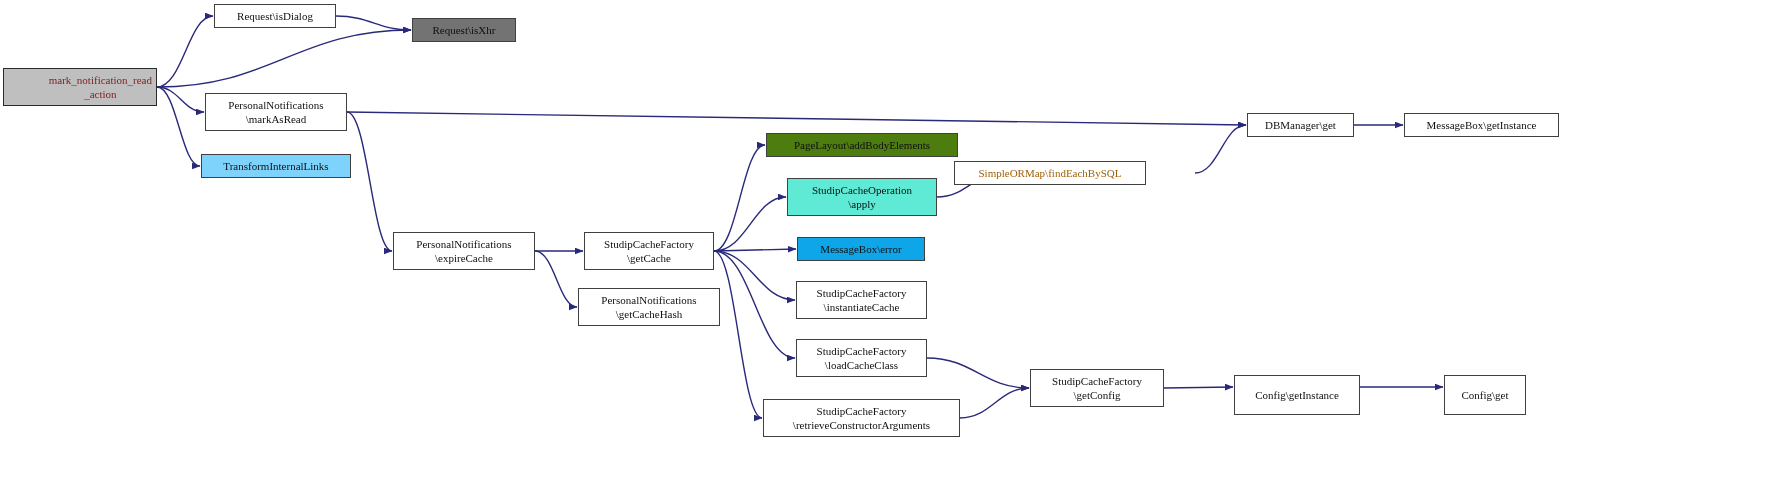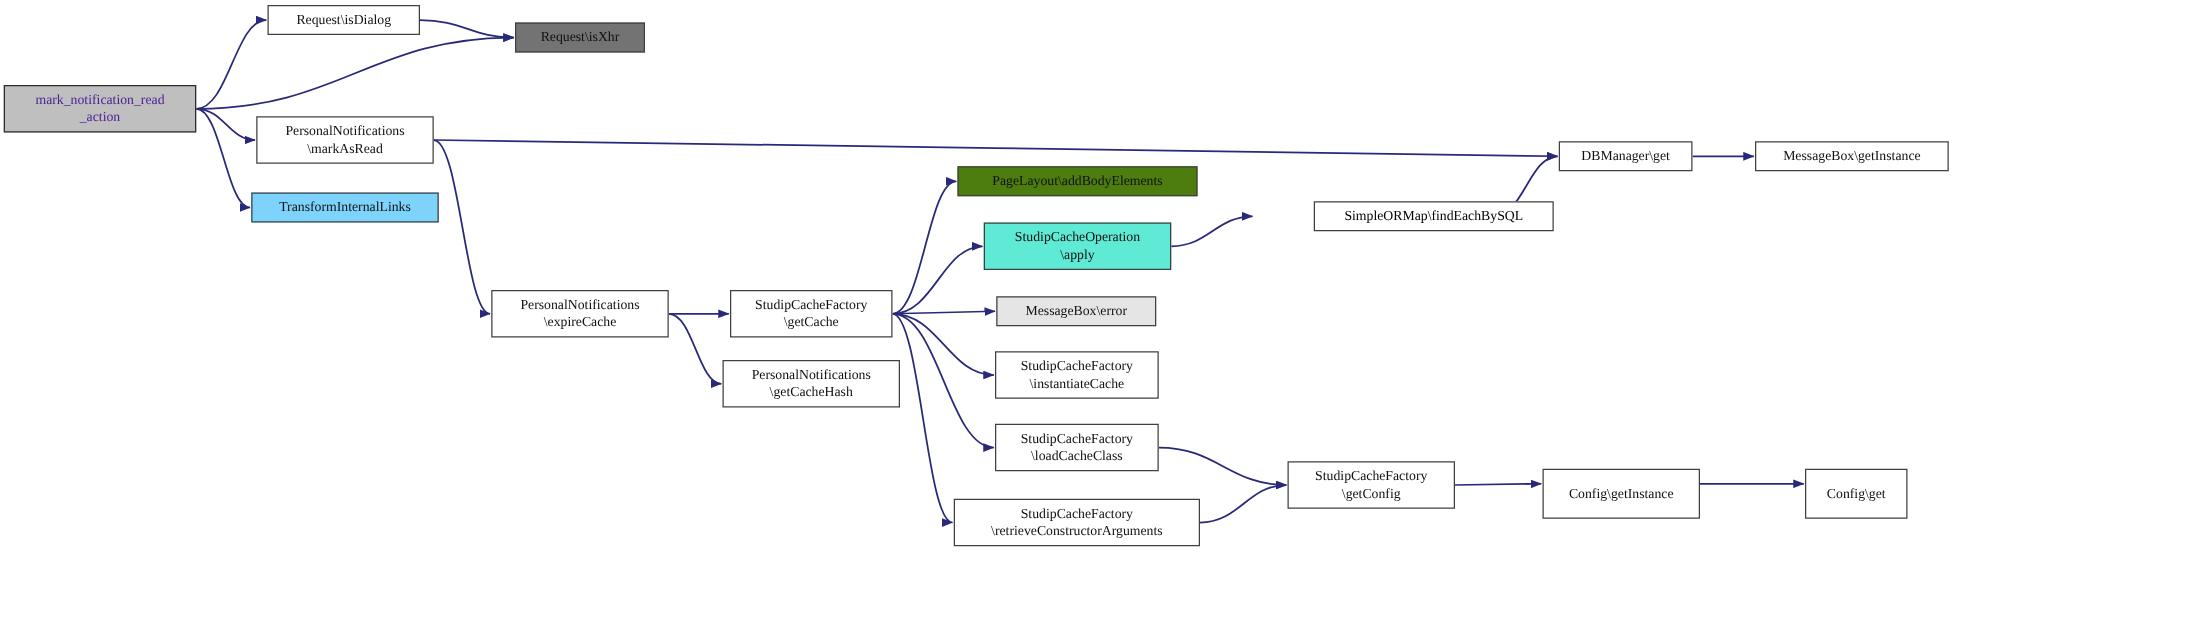--- a/index.html
+++ b/index.html
@@ -80,38 +80,38 @@
         <path d="M714,251 C736.05,251 740.95,418 762,418" fill="none" stroke="#29297a" stroke-width="1.4" marker-end="url(#arrowhead)"></path>
         <path d="M937,197 C966.7,197 973.3,173 1002,173" fill="none" stroke="#29297a" stroke-width="1.4" marker-end="url(#arrowhead)"></path>
         <path d="M1195,173 C1218.4,173 1223.6,125 1246,125" fill="none" stroke="#29297a" stroke-width="1.4" marker-end="url(#arrowhead)"></path>
         <path d="M927,358 C973.35,358 983.65,388 1029,388" fill="none" stroke="#29297a" stroke-width="1.4" marker-end="url(#arrowhead)"></path>
         <path d="M960,418 C991.5,418 998.5,388 1029,388" fill="none" stroke="#29297a" stroke-width="1.4" marker-end="url(#arrowhead)"></path>
         <path d="M1164,388 L1233,387" fill="none" stroke="#29297a" stroke-width="1.4" marker-end="url(#arrowhead)"></path>
         <path d="M1360,387 L1443,387" fill="none" stroke="#29297a" stroke-width="1.4" marker-end="url(#arrowhead)"></path>
       </g>
   </svg>
   <div id="node-group">
-      <div class="node root" style="left: 3px; top: 68px; width: 154px; height: 38px; background: rgb(191, 191, 191); border-color: rgb(43, 43, 43); color: #4c1d95;"><span class="node-label">mark_notification_read
+      <div class="node root" style="left: 3px; top: 68px; width: 154px; height: 38px; background: rgb(191, 191, 191); border-color: rgb(43, 43, 43); color: #7f1d1d; justify-content: flex-end;"><span class="node-label">mark_notification_read
 _action</span></div>
       <div class="node" style="left: 214px; top: 4px; width: 122px; height: 24px; background: rgb(255, 255, 255); border-color: rgb(64, 64, 64); color: rgb(16, 16, 16);"><span class="node-label">Request\isDialog</span></div>
       <div class="node" style="left: 412px; top: 18px; width: 104px; height: 24px; background: #737373; border-color: rgb(64, 64, 64); color: rgb(16, 16, 16);"><span class="node-label">Request\isXhr</span></div>
       <div class="node" style="left: 205px; top: 93px; width: 142px; height: 38px; background: rgb(255, 255, 255); border-color: rgb(64, 64, 64); color: rgb(16, 16, 16);"><span class="node-label">PersonalNotifications
 \markAsRead</span></div>
       <div class="node" style="left: 201px; top: 154px; width: 150px; height: 24px; background: #7dd3fc; border-color: rgb(64, 64, 64); color: rgb(16, 16, 16);"><span class="node-label">TransformInternalLinks</span></div>
       <div class="node" style="left: 1247px; top: 113px; width: 107px; height: 24px; background: rgb(255, 255, 255); border-color: rgb(64, 64, 64); color: rgb(16, 16, 16); justify-content: center;"><span class="node-label">DBManager\get</span></div>
       <div class="node" style="left: 1404px; top: 113px; width: 155px; height: 24px; background: rgb(255, 255, 255); border-color: rgb(64, 64, 64); color: rgb(16, 16, 16);"><span class="node-label">MessageBox\getInstance</span></div>
       <div class="node" style="left: 393px; top: 232px; width: 142px; height: 38px; background: rgb(255, 255, 255); border-color: rgb(64, 64, 64); color: rgb(16, 16, 16);"><span class="node-label">PersonalNotifications
 \expireCache</span></div>
       <div class="node" style="left: 584px; top: 232px; width: 130px; height: 38px; background: rgb(255, 255, 255); border-color: rgb(64, 64, 64); color: rgb(16, 16, 16);"><span class="node-label">StudipCacheFactory
 \getCache</span></div>
       <div class="node" style="left: 766px; top: 133px; width: 192px; height: 24px; background: #4d7c0f; border-color: rgb(64, 64, 64); color: rgb(16, 16, 16);"><span class="node-label">PageLayout\addBodyElements</span></div>
       <div class="node" style="left: 787px; top: 178px; width: 150px; height: 38px; background: #5eead4; border-color: rgb(64, 64, 64); color: rgb(16, 16, 16);"><span class="node-label">StudipCacheOperation
 \apply</span></div>
-      <div class="node" style="left: 1051px; top: 161px; width: 192px; height: 24px; background: rgb(255, 255, 255); border-color: rgb(64, 64, 64); color: #000000;"><span class="node-label">SimpleORMap\findEachBySQL</span></div>
-      <div class="node" style="left: 797px; top: 237px; width: 128px; height: 24px; background: #e5e5e5; border-color: rgb(64, 64, 64); color: rgb(16, 16, 16);"><span class="node-label">MessageBox\error</span></div>
+      <div class="node" style="left: 954px; top: 161px; width: 192px; height: 24px; background: rgb(255, 255, 255); border-color: rgb(64, 64, 64); color: #a16207;"><span class="node-label">SimpleORMap\findEachBySQL</span></div>
+      <div class="node" style="left: 797px; top: 237px; width: 128px; height: 24px; background: #0ea5e9; border-color: rgb(64, 64, 64); color: rgb(16, 16, 16);"><span class="node-label">MessageBox\error</span></div>
       <div class="node" style="left: 578px; top: 288px; width: 142px; height: 38px; background: rgb(255, 255, 255); border-color: rgb(64, 64, 64); color: rgb(16, 16, 16);"><span class="node-label">PersonalNotifications
 \getCacheHash</span></div>
       <div class="node" style="left: 796px; top: 281px; width: 131px; height: 38px; background: rgb(255, 255, 255); border-color: rgb(64, 64, 64); color: rgb(16, 16, 16);"><span class="node-label">StudipCacheFactory
 \instantiateCache</span></div>
       <div class="node" style="left: 796px; top: 339px; width: 131px; height: 38px; background: rgb(255, 255, 255); border-color: rgb(64, 64, 64); color: rgb(16, 16, 16);"><span class="node-label">StudipCacheFactory
 \loadCacheClass</span></div>
       <div class="node" style="left: 763px; top: 399px; width: 197px; height: 38px; background: rgb(255, 255, 255); border-color: rgb(64, 64, 64); color: rgb(16, 16, 16);"><span class="node-label">StudipCacheFactory
 \retrieveConstructorArguments</span></div>
       <div class="node" style="left: 1030px; top: 369px; width: 134px; height: 38px; background: rgb(255, 255, 255); border-color: rgb(64, 64, 64); color: rgb(16, 16, 16);"><span class="node-label">StudipCacheFactory
 \getConfig</span></div>

